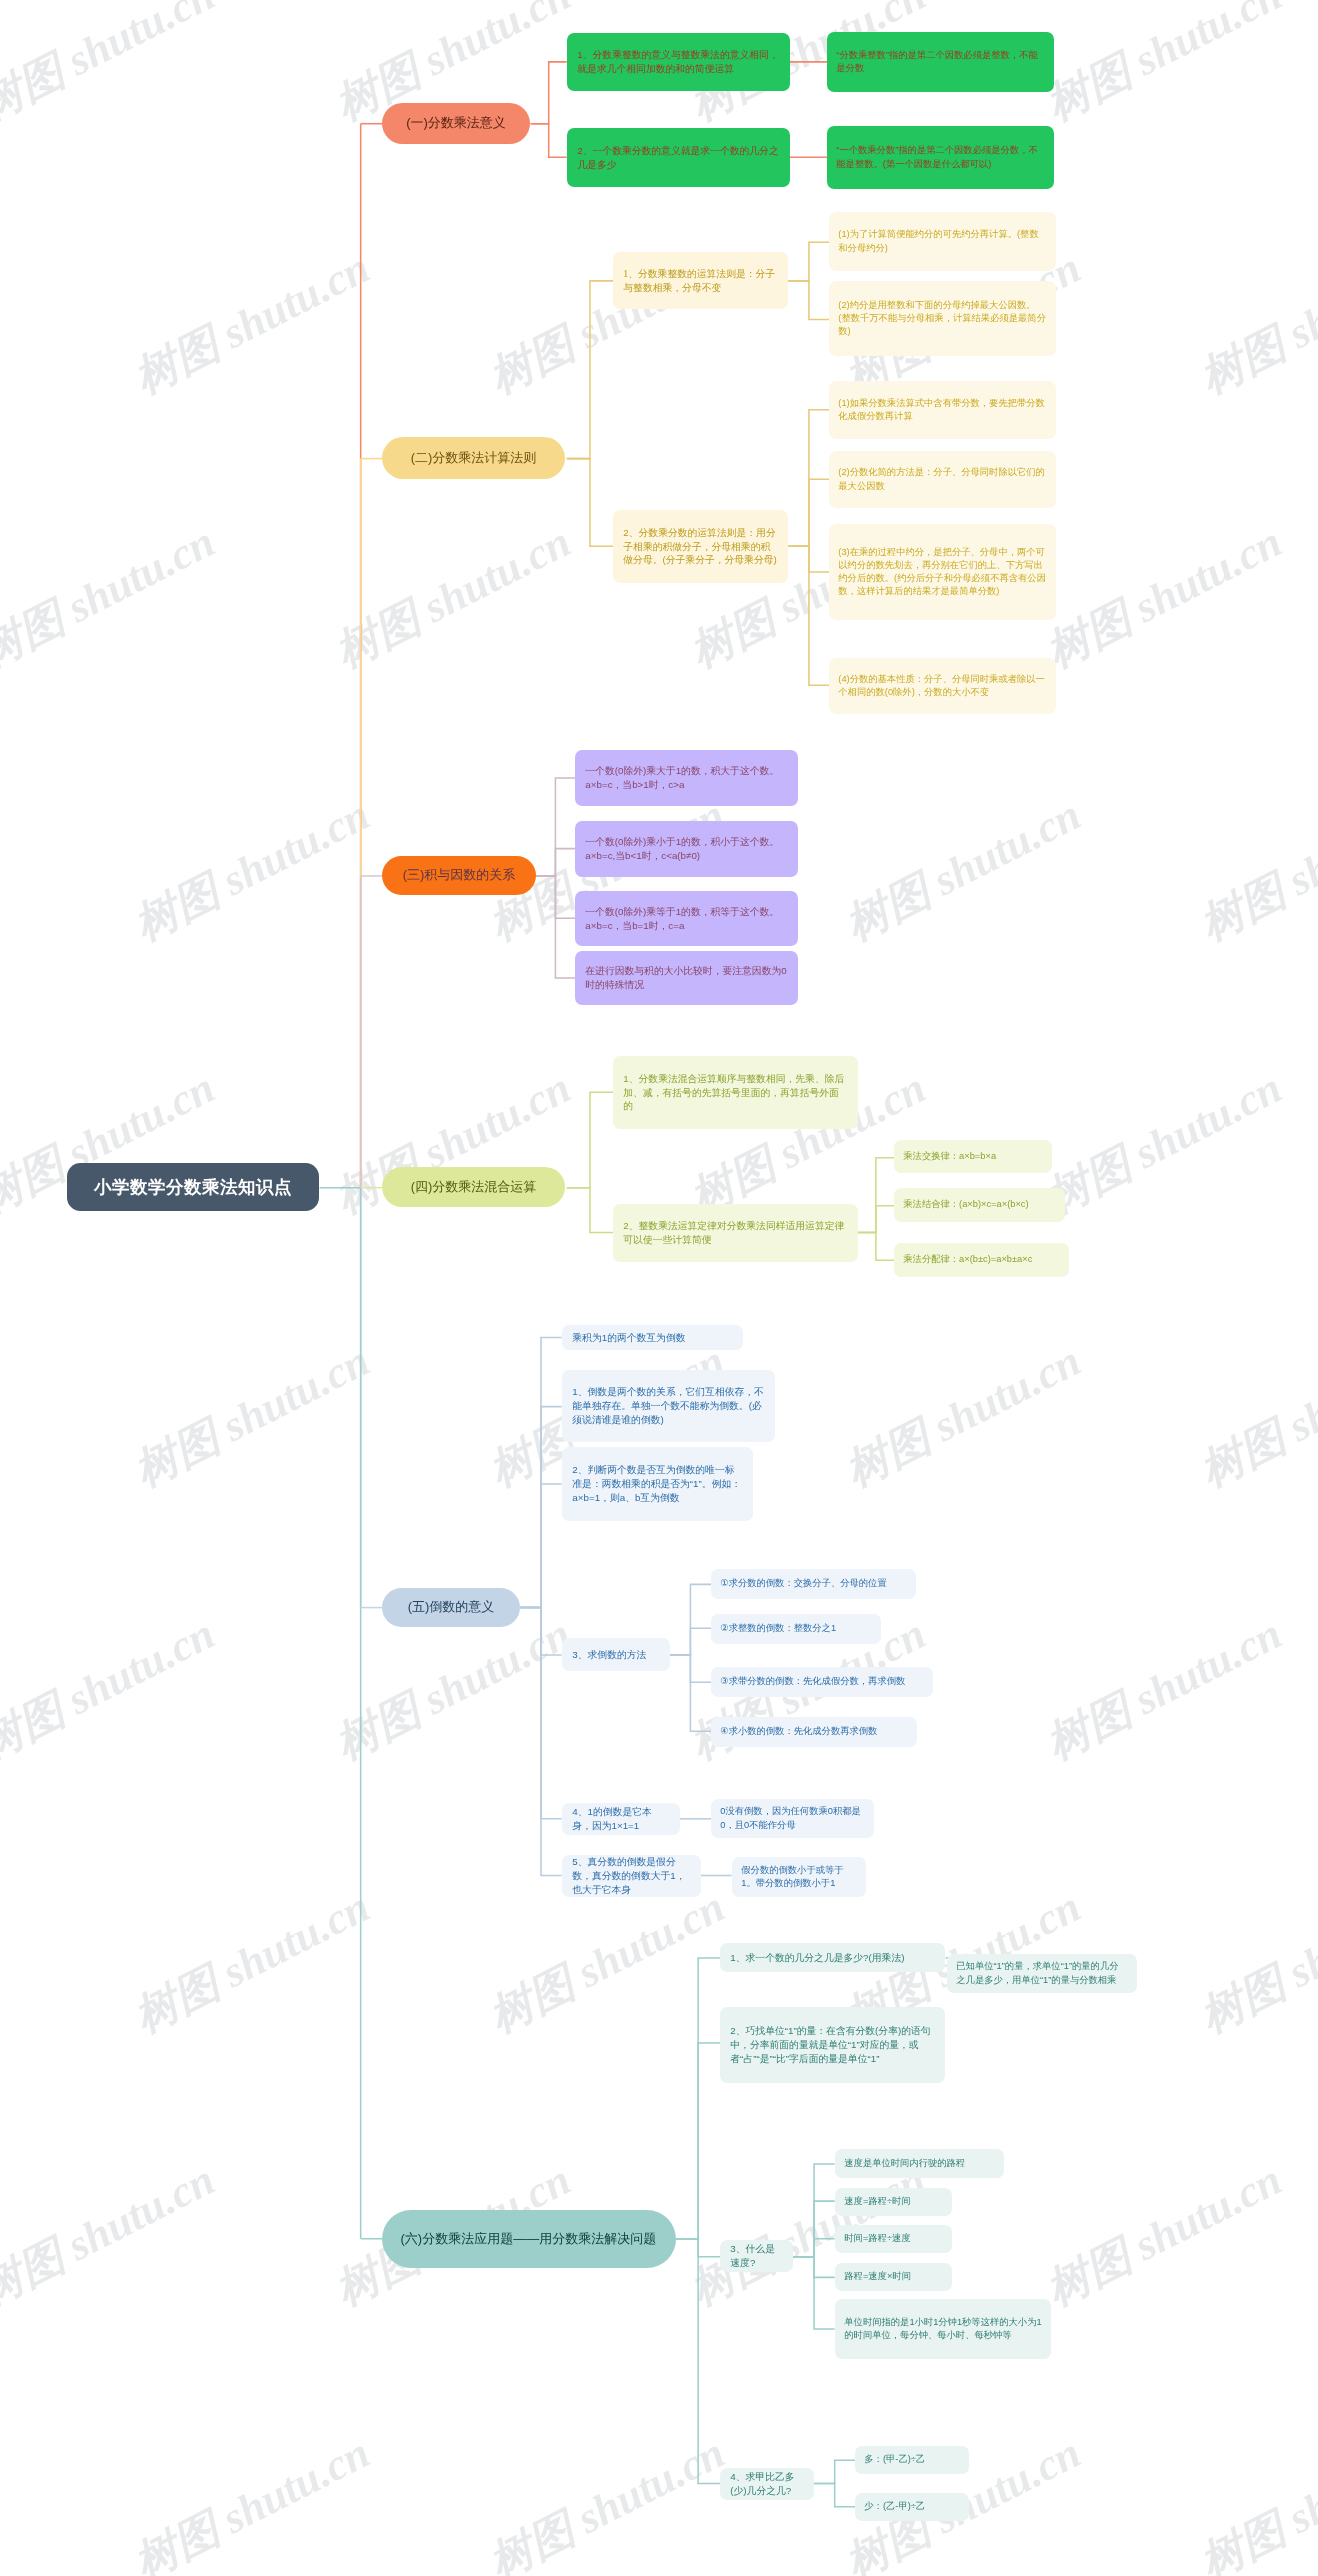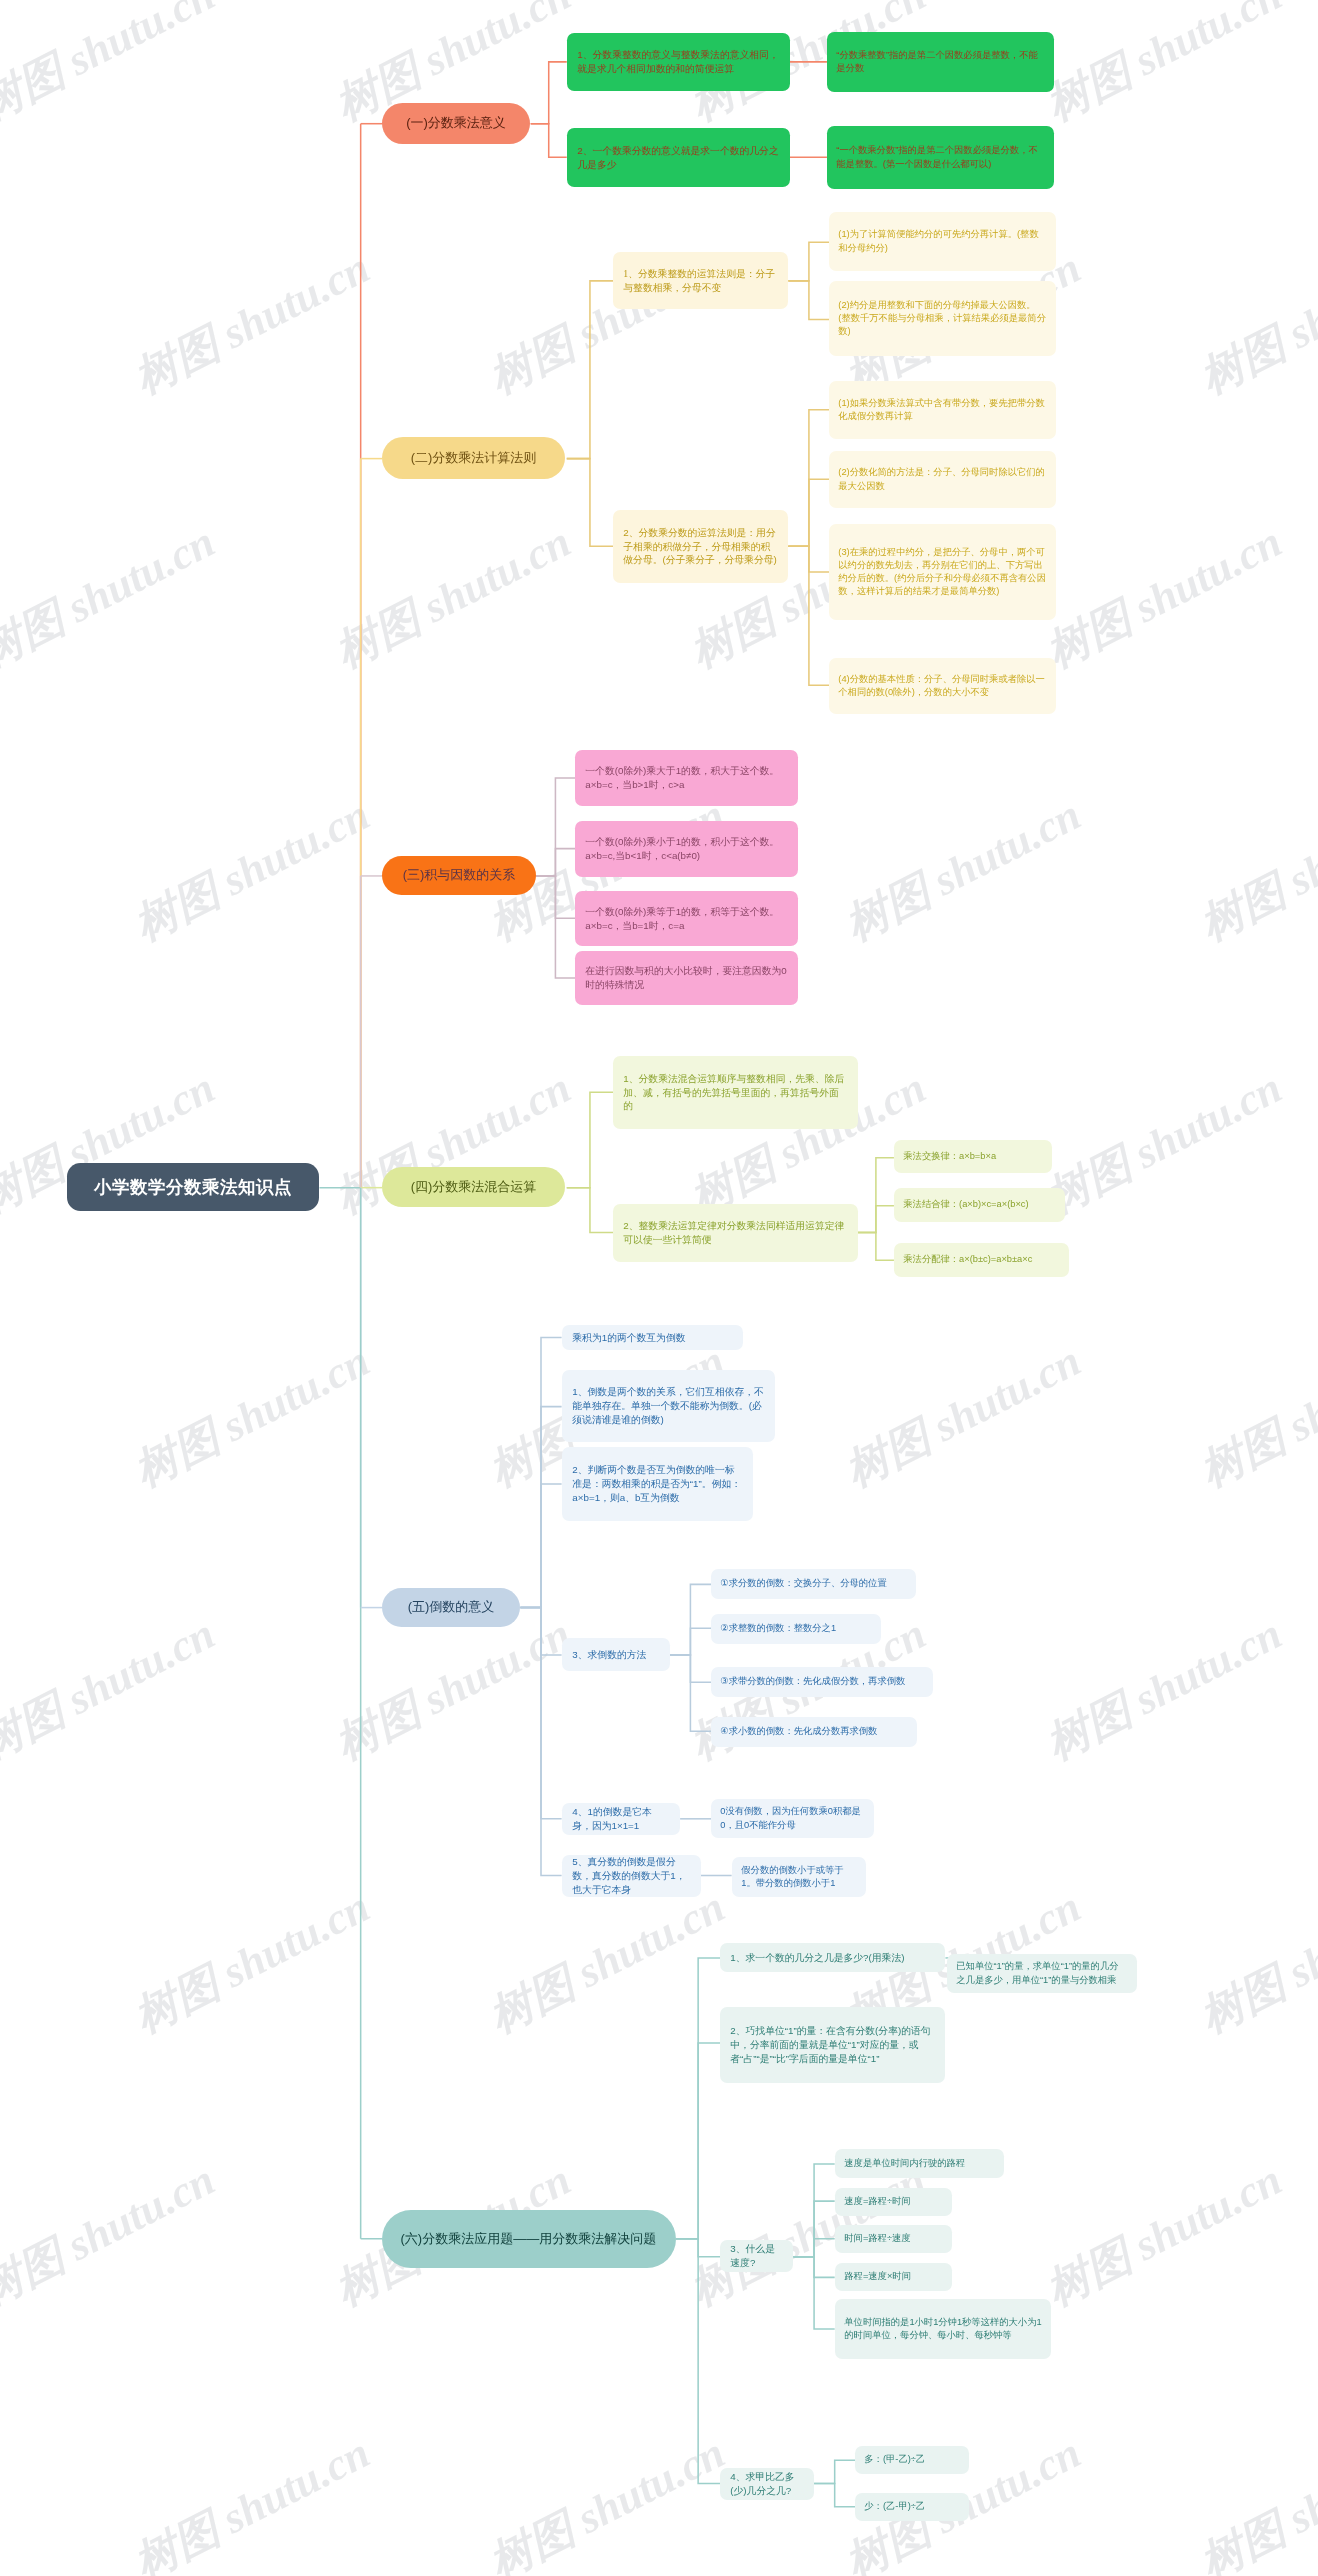--- a/index.html
+++ b/index.html
@@ -27,21 +27,21 @@
   .l2{font-size:9.8px;padding:7.2px 10.3px;border-radius:7.2px;}
   .l3{font-size:9.3px;padding:6.7px 9.3px;border-radius:7.2px;}
 
   
   .c-orange .l1c{background:#f4866a;color:#5a2110;}
   .c-orange .box{background:#22c55e;color:#9a3c1c;}
   .c-yellow .l1c{background:#f6d98a;color:#6d4f10;}
   .c-yellow .box{background:#fdf5dd;color:#bc9a17;}
   .c-yellow .box2{background:#fdf8e6;color:#c9a81c;}
   .c-mauve .l1c{background:#f97316;color:#5b3346;}
-  .c-mauve .box{background:#f9a8d4;color:#8a4465;}
+  .c-mauve .box{background:#c4b5fd;color:#8a4465;}
   .c-green .l1c{background:#dde89a;color:#4d5b12;}
   .c-green .box{background:#f2f7dd;color:#8aa22c;}
   .c-blue  .l1c{background:#c3d4e6;color:#24435f;}
   .c-blue  .box{background:#eef4fa;color:#2b6ba8;}
   .c-teal  .l1c{background:#9ccfca;color:#11413d;}
   .c-teal  .box{background:#e9f3f1;color:#2d7d74;}
 
   svg.links{position:absolute;left:0;top:0;width:1319px;height:2584px;pointer-events:none;}
 </style>
 </head>

